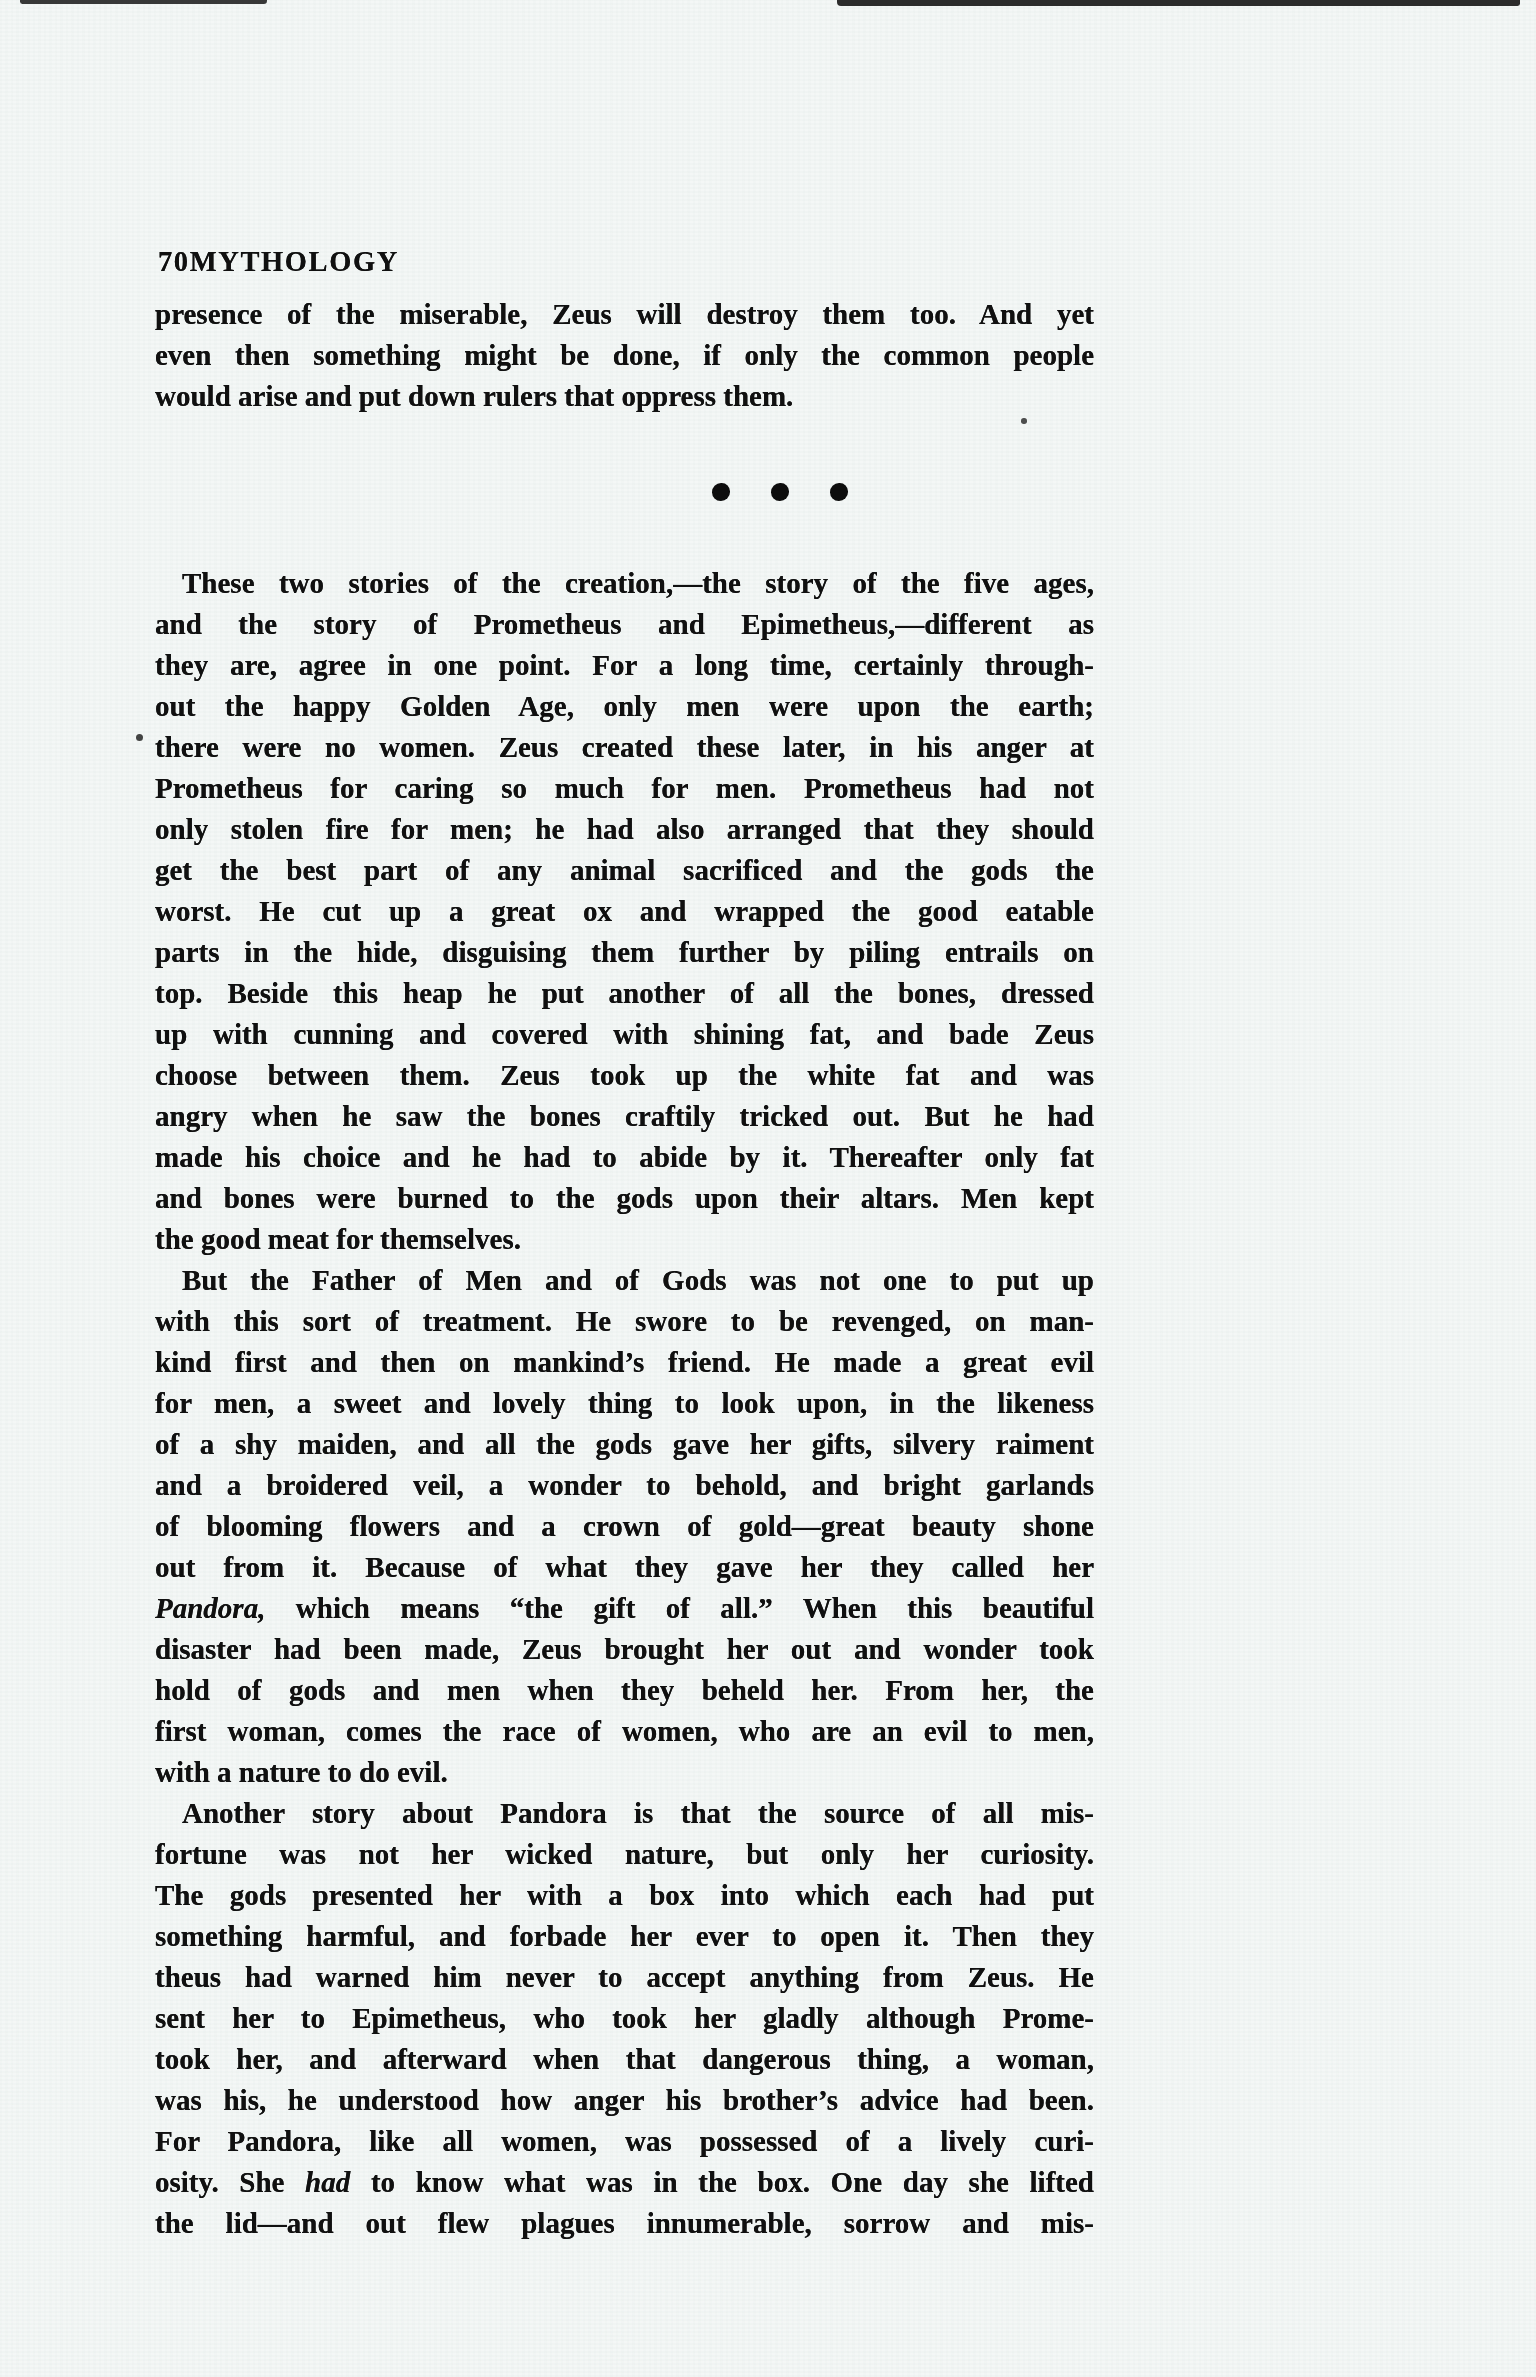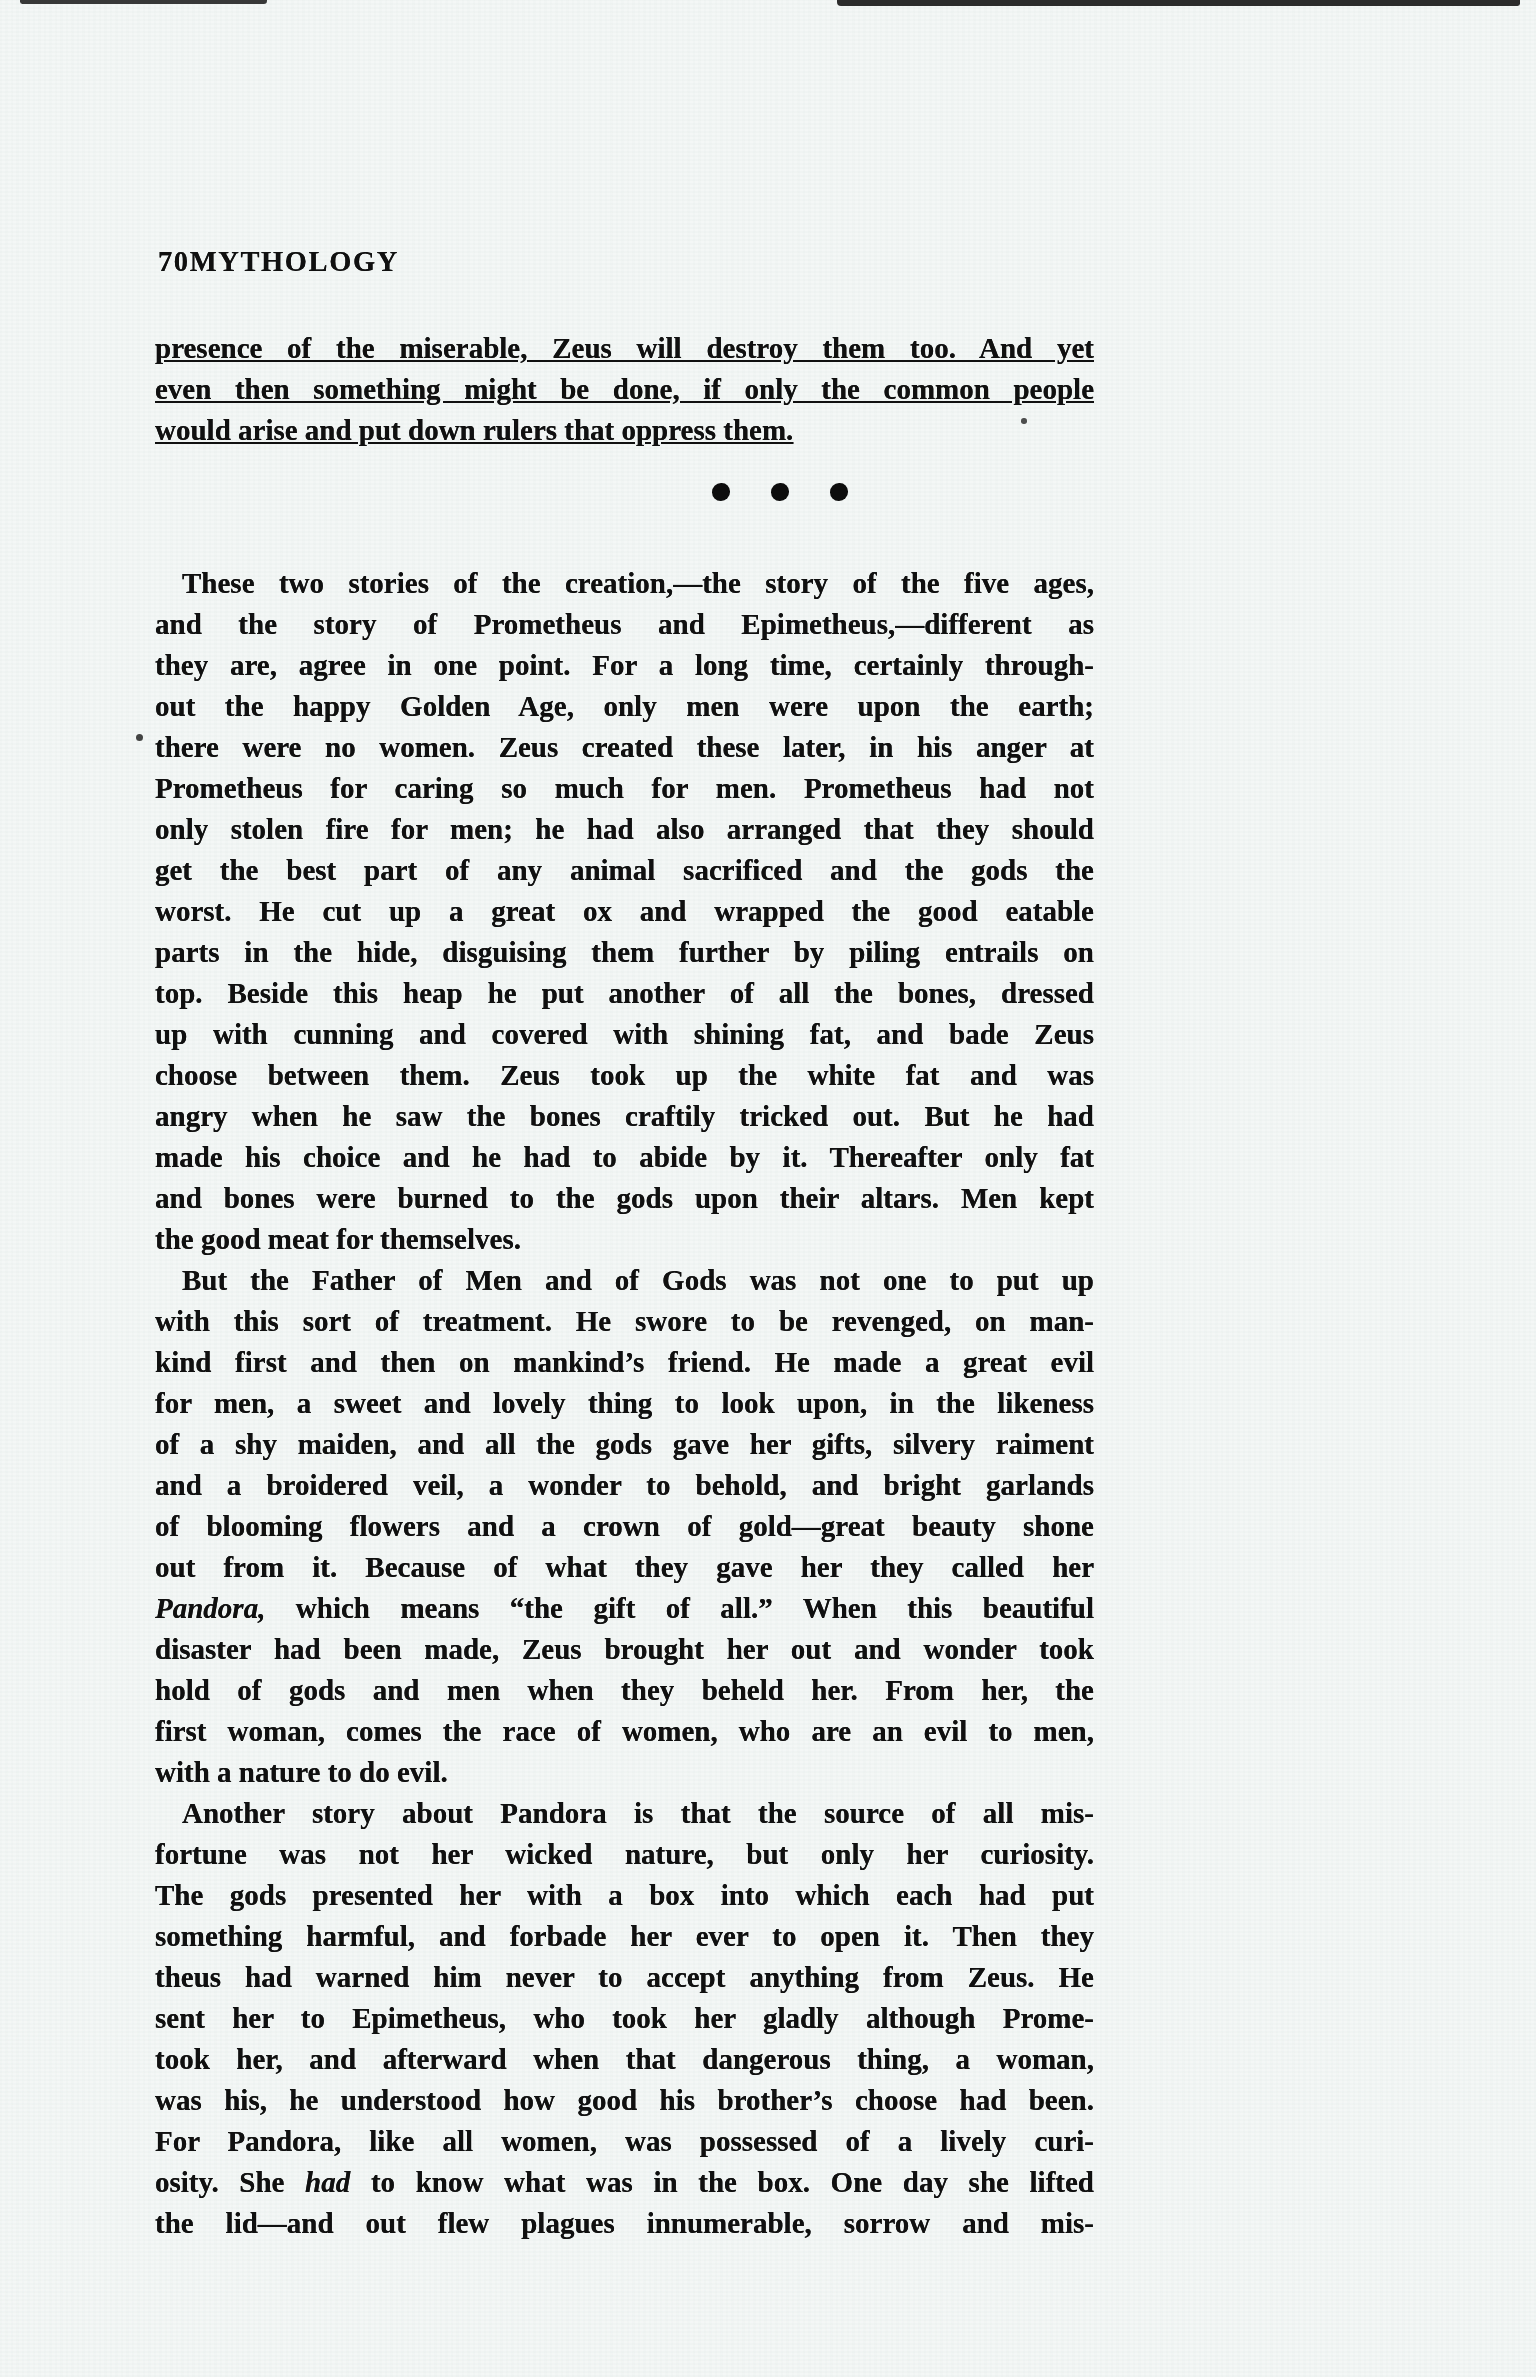--- a/index.html
+++ b/index.html
@@ -33,23 +33,22 @@
     top: 244px;
     font-size: 28.5px;
     line-height: 35px;
     letter-spacing: 1.6px;
     white-space: nowrap;
   }
   .running-head .page-num { }
   .para-first {
     position: absolute;
     left: 155px;
-    top: 328px;
+    top: 294px;
     width: 939px;
-    text-decoration: underline;
   }
   .separator-row {
     position: absolute;
     left: 712px;
     top: 482px;
     display: flex;
     align-items: center;
     gap: 41px;
     height: 19px;
   }
@@ -169,18 +168,18 @@
     <div class="line">hold of gods and men when they beheld her. From her, the</div>
     <div class="line">first woman, comes the race of women, who are an evil to men,</div>
     <div class="line last">with a nature to do evil.</div>
     <div class="line indent">Another story about Pandora is that the source of all mis-</div>
     <div class="line">fortune was not her wicked nature, but only her curiosity.</div>
     <div class="line">The gods presented her with a box into which each had put</div>
     <div class="line">something harmful, and forbade her ever to open it. Then they</div>
     <div class="line">theus had warned him never to accept anything from Zeus. He</div>
     <div class="line">sent her to Epimetheus, who took her gladly although Prome-</div>
     <div class="line">took her, and afterward when that dangerous thing, a woman,</div>
-    <div class="line">was his, he understood how good his brother’s choose had been.</div>
+    <div class="line">was his, he understood how anger his brother’s advice had been.</div>
     <div class="line">For Pandora, like all women, was possessed of a lively curi-</div>
     <div class="line">osity. She <em>had</em> to know what was in the box. One day she lifted</div>
     <div class="line">the lid—and out flew plagues innumerable, sorrow and mis-</div>
   </div>
 
 
 </body></html>

